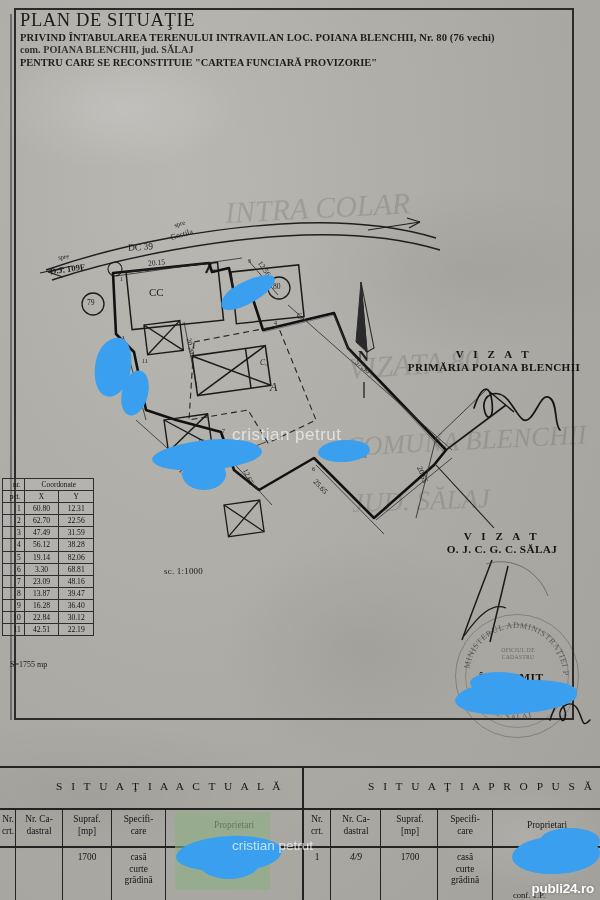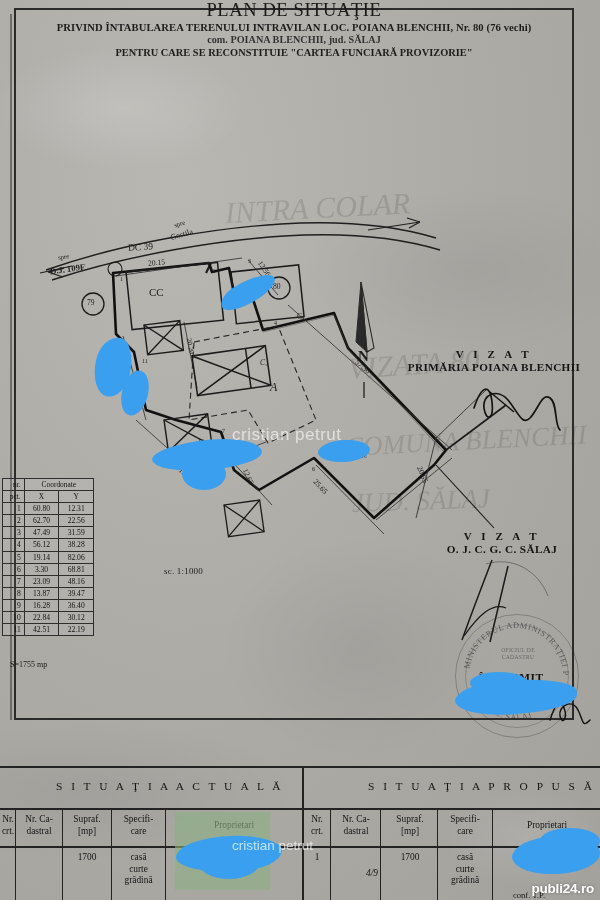--- a/index.html
+++ b/index.html
@@ -30,21 +30,21 @@
   .frame{
     position:absolute;left:14px;top:8px;width:560px;height:712px;
     border:2px solid #2b2b2b;
     box-sizing:border-box;
   }
   .frame:after{
     content:"";position:absolute;left:-6px;top:4px;width:2px;height:706px;
     background:#3a3a3a;opacity:.55;
   }
   
-  .hdr{position:absolute;left:20px;top:0;width:548px;text-align:center;}
+  .hdr{position:absolute;left:20px;top:10px;width:548px;}
   .hdr .t1{
     font-size:18.5px;letter-spacing:.6px;color:#1a1a1a;
     font-family:"Liberation Serif", serif;
   }
   .hdr .t2{font-size:10.6px;font-weight:bold;color:#1c1c1c;margin-top:1px;letter-spacing:.1px;}
   .hdr .t3{font-size:10.2px;font-weight:bold;color:#262626;margin-top:1px;opacity:.9;}
   .hdr .t4{font-size:10.4px;font-weight:bold;color:#1c1c1c;margin-top:2px;}
 
   
   .map{position:absolute;left:16px;top:120px;width:560px;height:500px;}
@@ -467,21 +467,21 @@
     <div class="cell" style="left:494px;top:54px;width:106px;">Proprietari</div>
 
     <div class="cell" style="left:64px;top:86px;width:46px;">1700</div>
     <div class="cell" style="left:113px;top:86px;width:51px;">
       <span>casă</span><br>
       <span>curte</span><br>
       <span>grădină</span>
     </div>
 
     <div class="cell" style="left:304px;top:86px;width:26px;">1</div>
-    <div class="cell" style="left:332px;top:102px;width:48px;font-style:italic;padding-left:16px;">4/9</div>
+    <div class="cell" style="left:332px;top:86px;width:48px;font-style:italic;">4/9</div>
     <div class="cell" style="left:383px;top:86px;width:54px;">1700</div>
     <div class="cell" style="left:439px;top:86px;width:52px;">
       <span>casă</span><br>
       <span>curte</span><br>
       <span>grădină</span>
     </div>
     <div class="cell" style="left:494px;top:124px;width:70px;font-size:8.6px;">conf. T.P.</div>
   </div>
 
   <div class="green" style="left:175px;top:812px;width:95px;height:78px;"></div>

